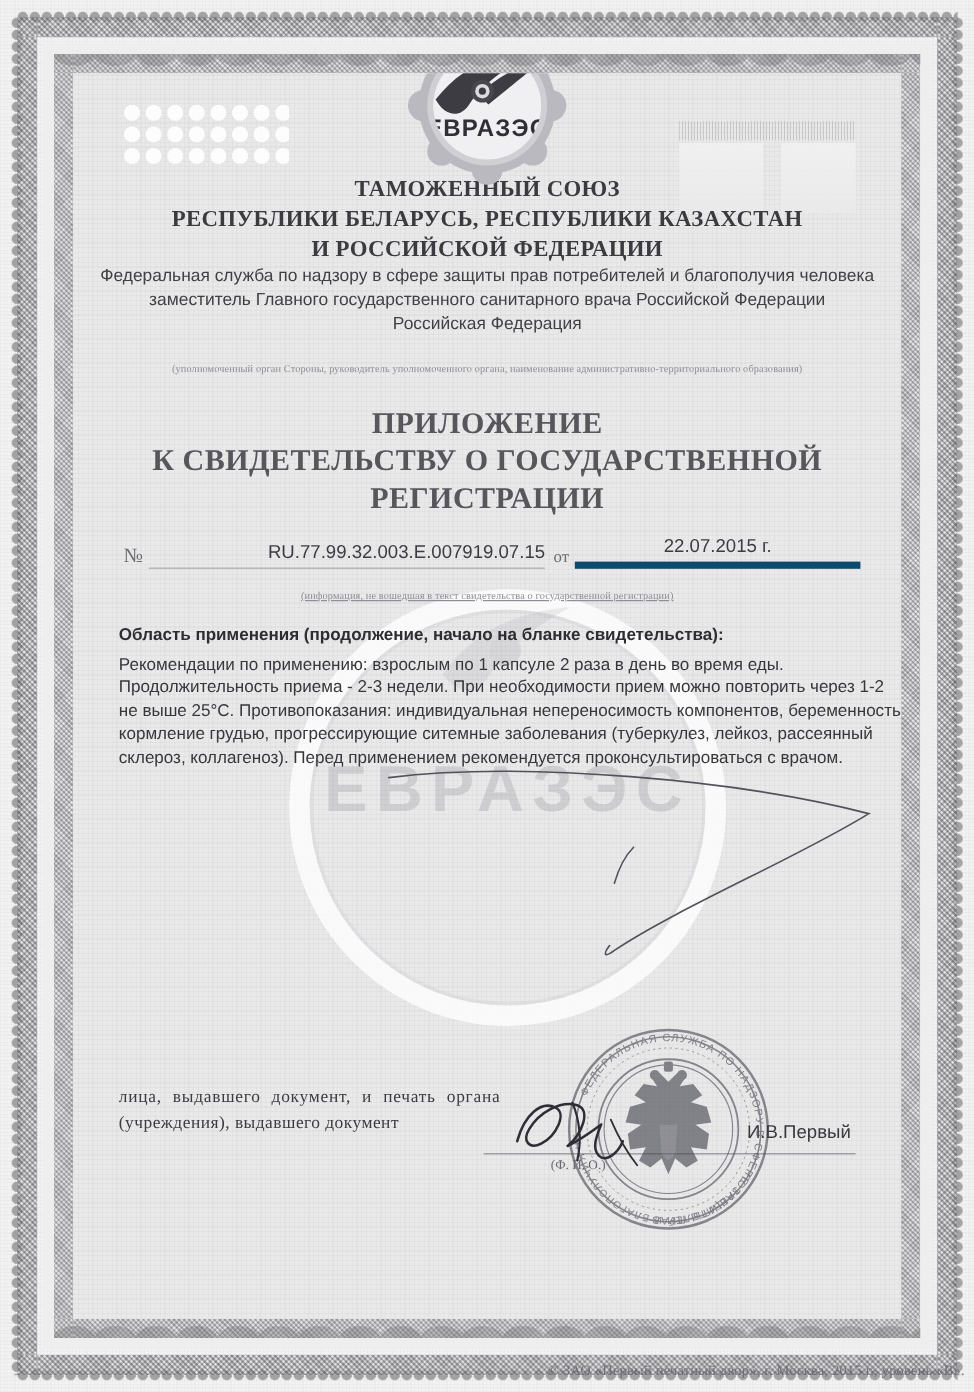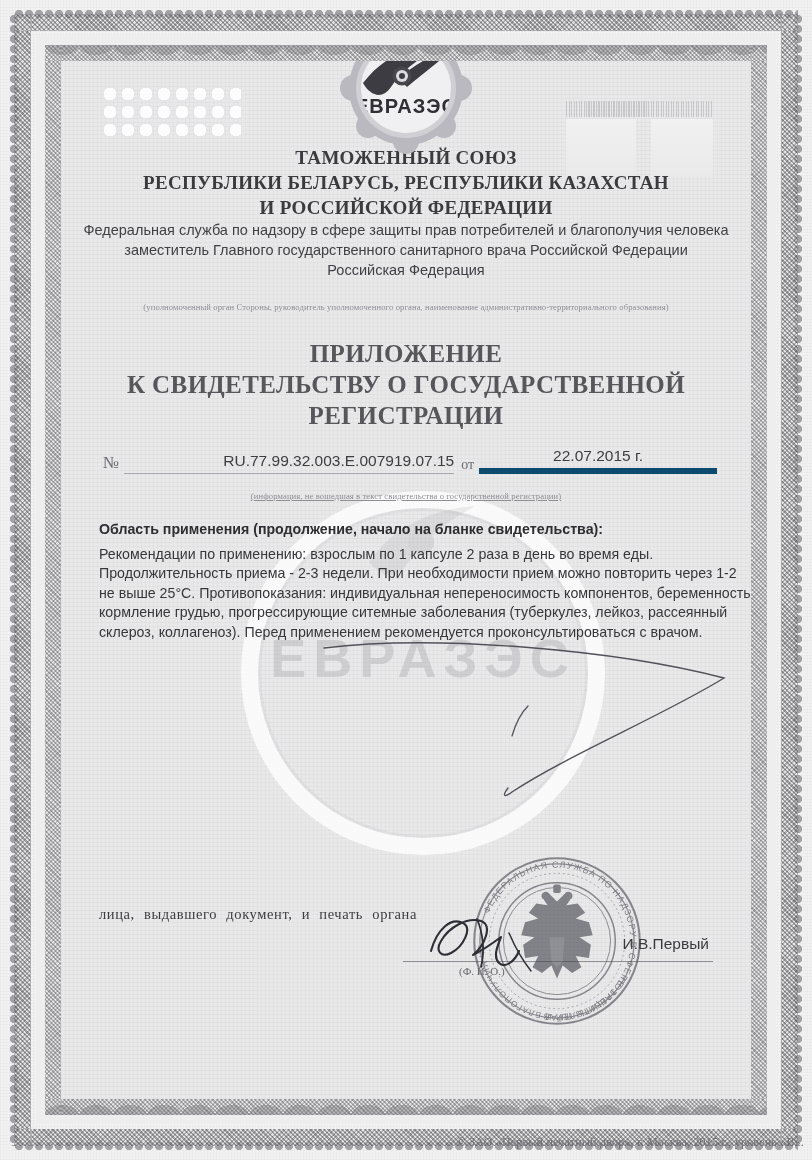--- a/index.html
+++ b/index.html
@@ -427,20 +427,21 @@
         <div class="app-line">кормление грудью, прогрессирующие ситемные заболевания (туберкулез, лейкоз, рассеянный</div>
         <div class="app-line">склероз, коллагеноз). Перед применением рекомендуется проконсультироваться с врачом.</div>
       </div>
 
     </div>
 
     <div id="signature-zone">
 
       <div id="signature-desc">
         <span class="sd-line" id="sd-line2">лица, выдавшего документ, и печать органа</span>
+        <span class="sd-line" id="sd-line3">(учреждения), выдавшего документ</span>
       </div>
 
       <div id="signature-area">
 
         <svg id="official-stamp" viewBox="0 0 200 200">
           <defs>
             <path id="stampArcOuter" d="M100,100 m-78,0 a78,78 0 1,1 156,0 a78,78 0 1,1 -156,0"></path>
           </defs>
           <circle cx="100" cy="100" r="88" fill="none" stroke="#4a4a54" stroke-width="2.2"></circle>
           <circle cx="100" cy="100" r="82" fill="none" stroke="#4a4a54" stroke-width="1.4"></circle>

